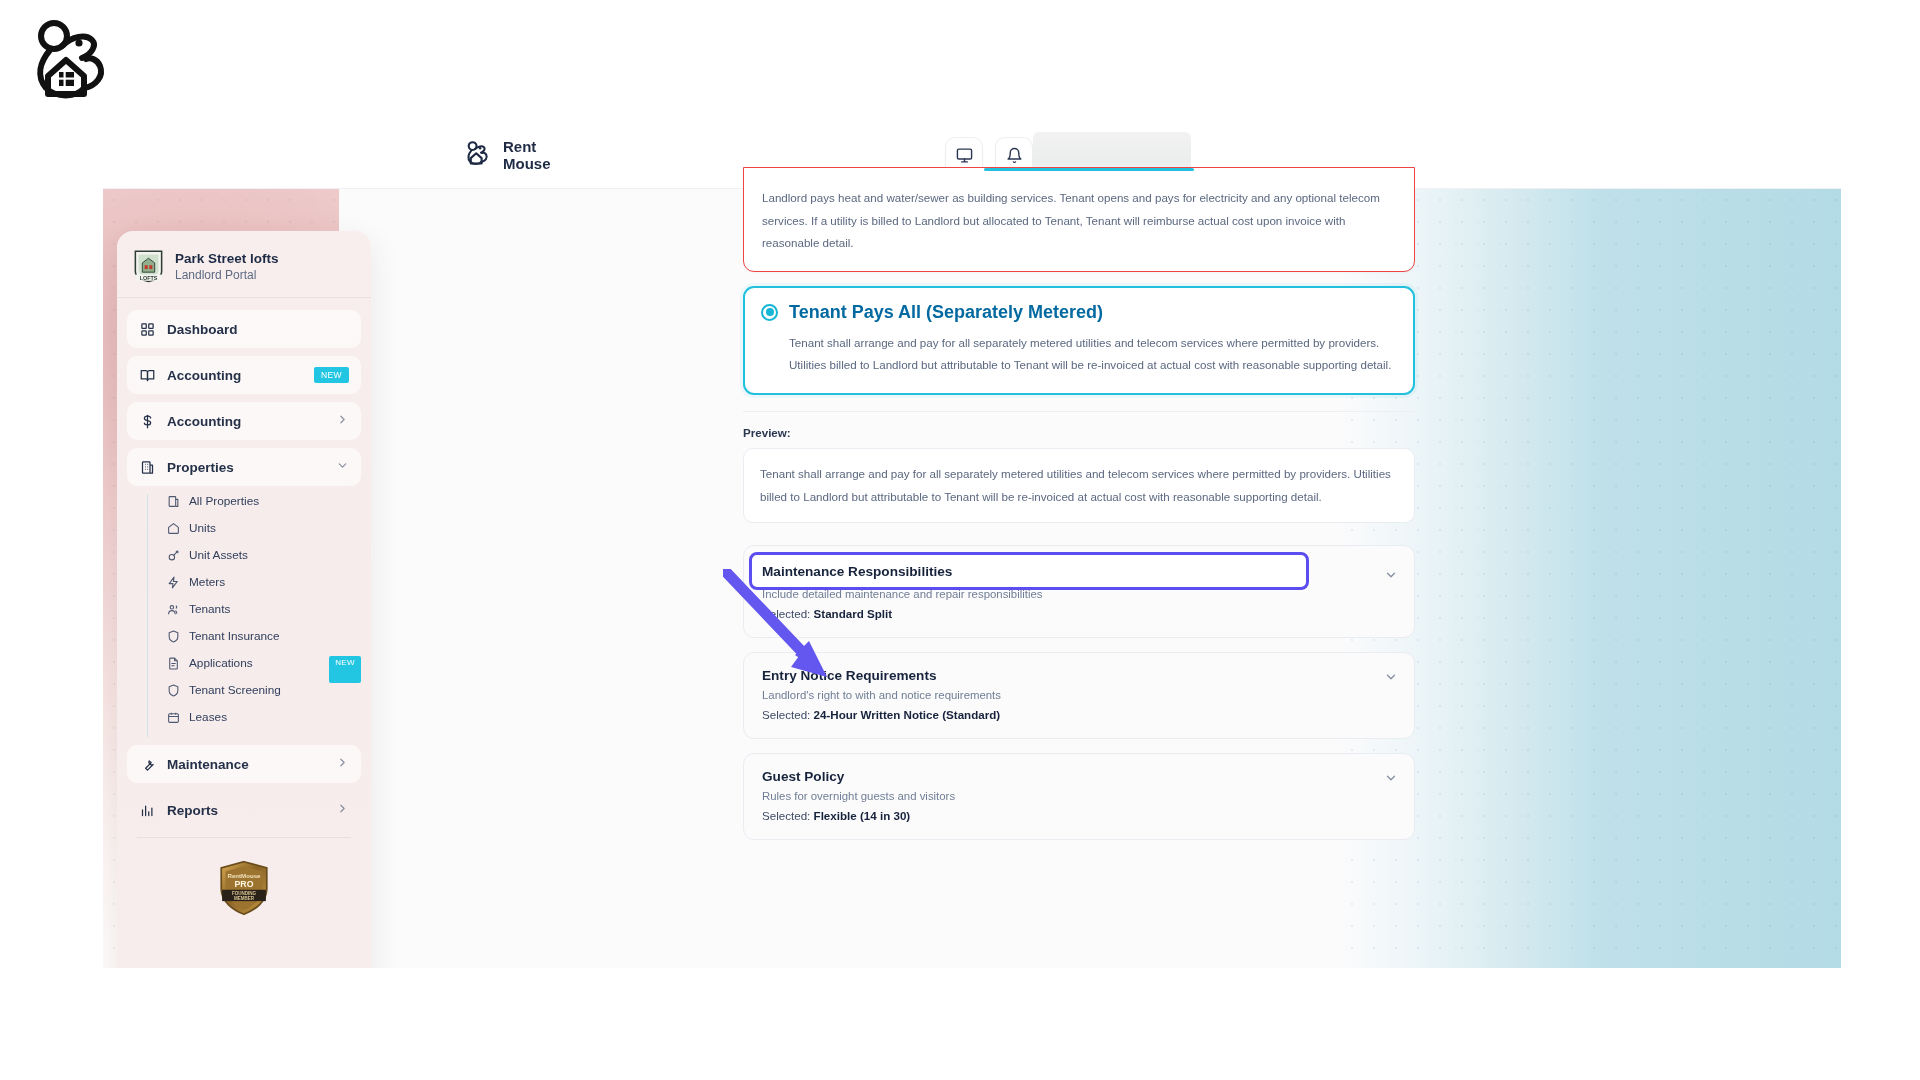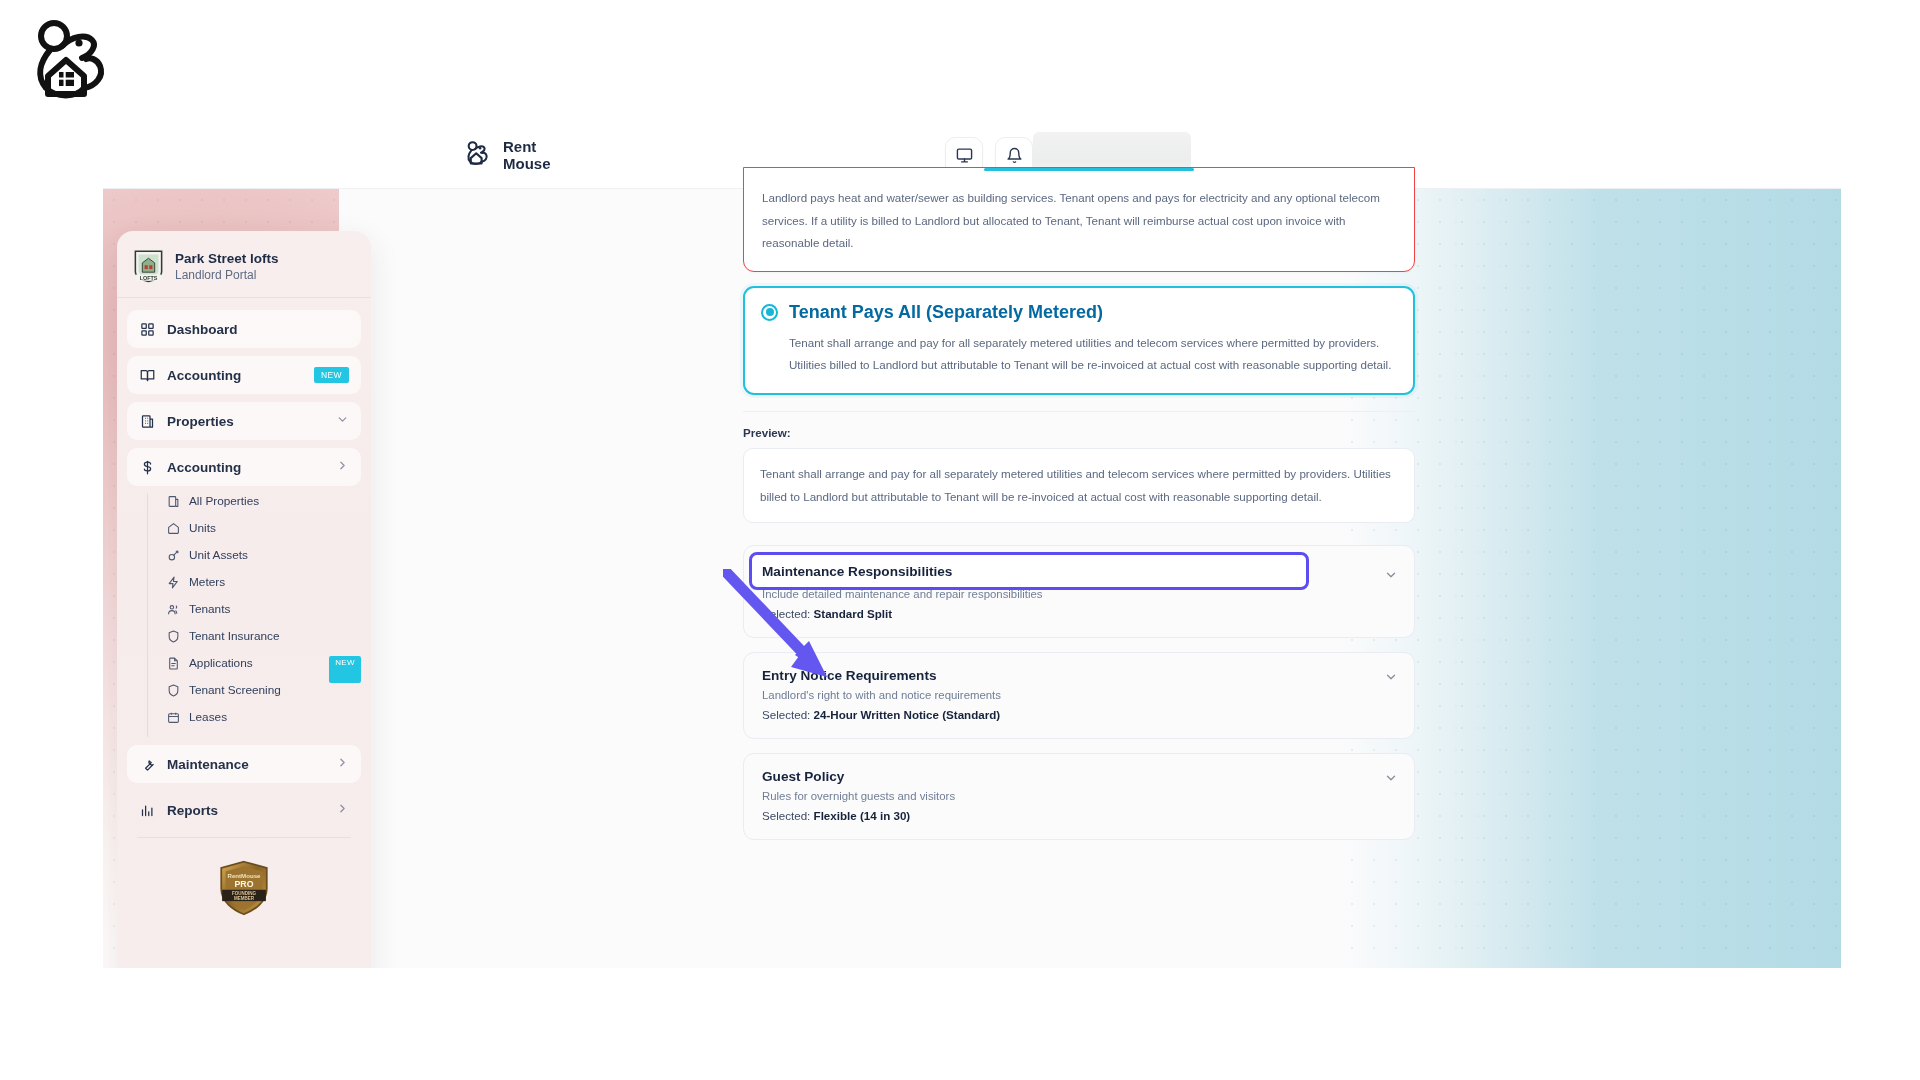--- a/index.html
+++ b/index.html
@@ -263,45 +263,45 @@
                 <path d="M2 4h7a3 3 0 0 1 3 3v13a2.5 2.5 0 0 0-2.5-2.5H2z"></path>
                 <path d="M22 4h-7a3 3 0 0 0-3 3v13a2.5 2.5 0 0 1 2.5-2.5H22z"></path>
               </svg>
             </span>
             <span>Accounting</span>
             <span class="badge-new">NEW</span>
           </div>
 
           <div class="nav-item">
             <span class="ico">
+              <svg width="15" height="15" viewBox="0 0 24 24" fill="none" stroke="#253149" stroke-width="2" stroke-linecap="round">
+                <path d="M12 2v20"></path>
+                  <path d="M17 6.5c0-2-2.2-3-5-3s-5 1-5 3.2S9 10 12 10.5s5 1.2 5 3.4-2.2 3.6-5 3.6-5-1.2-5-3"></path>
+              </svg>
+            </span>
+            <span>Accounting</span>
+            <span class="chev">
+              <svg width="13" height="13" viewBox="0 0 24 24" fill="none" stroke="#46536d" stroke-width="2.4" stroke-linecap="round" stroke-linejoin="round">
+                  <path d="M9 18l6-6-6-6"></path>
+                </svg>
+            </span>
+          </div>
+
+          <div class="nav-item">
+            <span class="ico">
               <svg width="15" height="15" viewBox="0 0 24 24" fill="none" stroke="#253149" stroke-width="2" stroke-linejoin="round">
                 <rect x="4" y="3" width="12" height="18" rx="1"></rect>
                   <path d="M16 8h4v13h-4"></path>
                 <path d="M8 7h1M12 7h1M8 11h1M12 11h1M8 15h1M12 15h1"></path>
               </svg>
             </span>
             <span>Properties</span>
             <span class="chev">
               <svg width="13" height="13" viewBox="0 0 24 24" fill="none" stroke="#46536d" stroke-width="2.4" stroke-linecap="round" stroke-linejoin="round">
                   <path d="M6 9l6 6 6-6"></path>
-                </svg>
-            </span>
-          </div>
-
-          <div class="nav-item">
-            <span class="ico">
-              <svg width="15" height="15" viewBox="0 0 24 24" fill="none" stroke="#253149" stroke-width="2" stroke-linecap="round">
-                <path d="M12 2v20"></path>
-                  <path d="M17 6.5c0-2-2.2-3-5-3s-5 1-5 3.2S9 10 12 10.5s5 1.2 5 3.4-2.2 3.6-5 3.6-5-1.2-5-3"></path>
-              </svg>
-            </span>
-            <span>Accounting</span>
-            <span class="chev">
-              <svg width="13" height="13" viewBox="0 0 24 24" fill="none" stroke="#46536d" stroke-width="2.4" stroke-linecap="round" stroke-linejoin="round">
-                  <path d="M9 18l6-6-6-6"></path>
                 </svg>
             </span>
           </div>
 
           <div class="nav-sub">
             <div class="sub-item">
               <span class="ico">
                 <svg width="13" height="13" viewBox="0 0 24 24" fill="none" stroke="#31405c" stroke-width="2" stroke-linejoin="round">
                     <rect x="4" y="3" width="12" height="18" rx="1"></rect>
                     <path d="M16 8h4v13h-4"></path>

